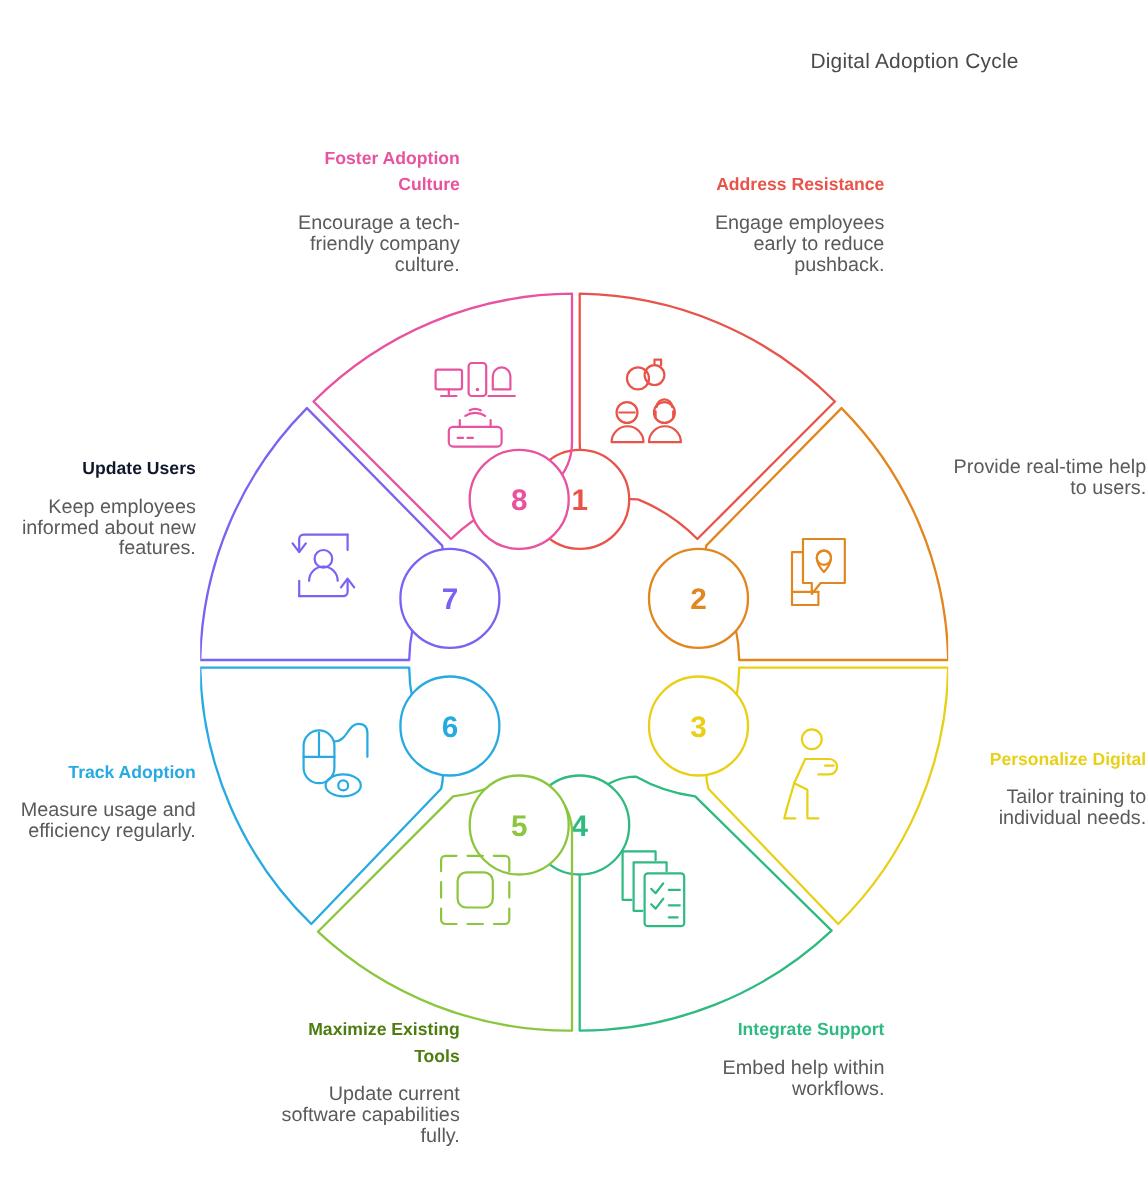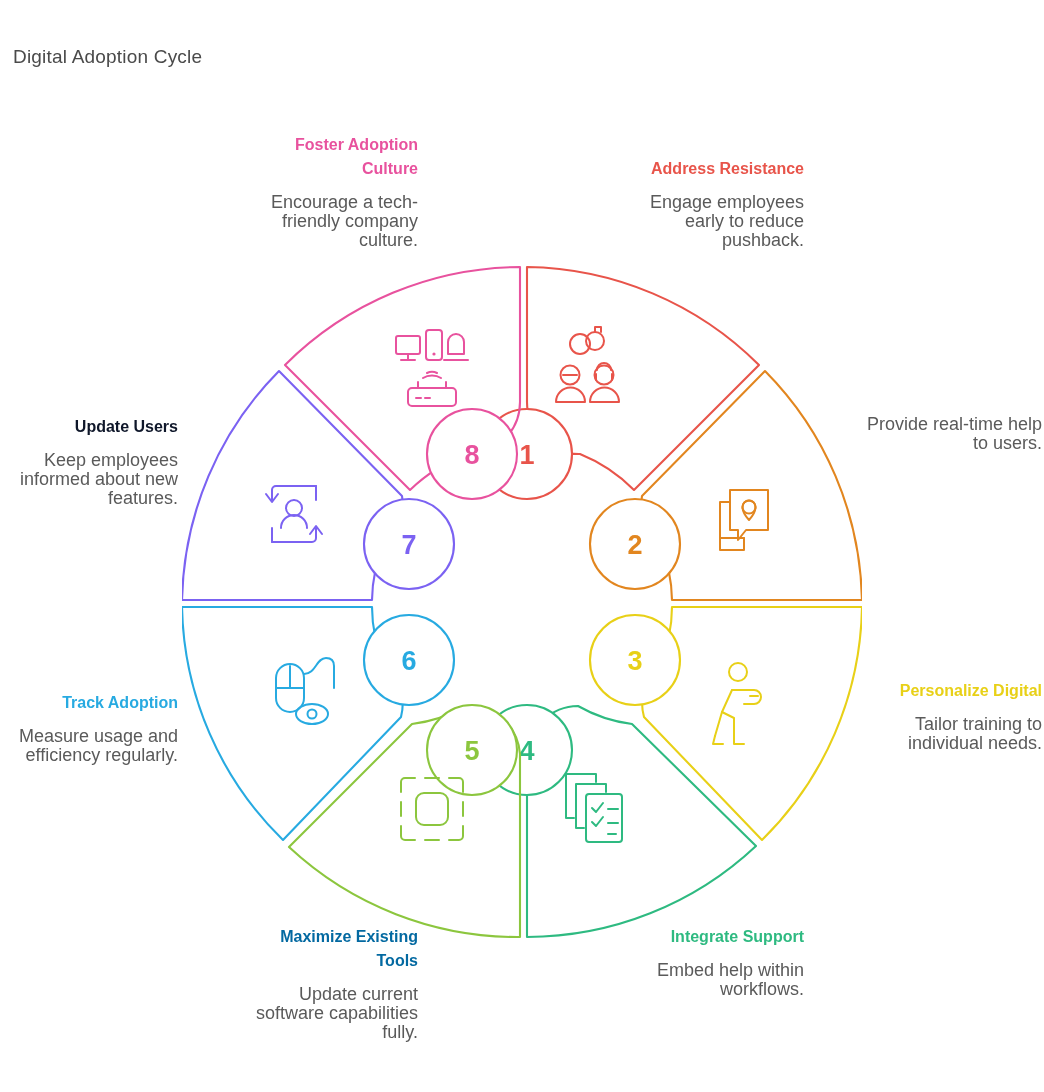--- a/index.html
+++ b/index.html
@@ -5,24 +5,23 @@
   html,body{margin:0;padding:0;}
   body{
     width:1044px;height:1092px;
     background:#ffffff;
     font-family:"Liberation Sans", sans-serif;
     overflow:hidden;
     position:relative;
   }
   #page-title{
     position:absolute;top:46px;left:0;width:926px;
-    text-align:left;
+    text-align:right;
     font-size:19px;color:#4a4a4a;font-weight:400;
     letter-spacing:.2px;
-    margin-left:13px;
   }
   #wheel-wrap{
     position:absolute;left:182px;top:262px;width:680px;height:680px;
   }
   #wheel-svg{display:block;width:680px;height:680px;}
   .seg-path{fill:none;stroke-width:2.1;stroke-linecap:round;stroke-linejoin:round;}
   .num-circle{fill:#ffffff;stroke-width:2.1;}
   .num-text{font-family:"Liberation Sans",sans-serif;font-size:27px;font-weight:bold;text-anchor:middle;dominant-baseline:central;}
   .icon-g{fill:none;stroke-width:2.0;stroke-linecap:round;stroke-linejoin:round;}
 
@@ -246,21 +245,21 @@
   <p class="ttl" style="color:#e8d017">Personalize Digital</p>
   <p class="desc">Tailor training to individual needs.</p>
 </div>
 
 <div class="label lbl-right" id="lbl-4">
   <p class="ttl" style="color:#2eba81">Integrate Support</p>
   <p class="desc">Embed help within workflows.</p>
 </div>
 
 <div class="label lbl-left" id="lbl-5">
-  <p class="ttl" style="color:#0369a1">Maximize Existing Tools</p>
+  <p class="ttl" style="color:#4d7c0f">Maximize Existing Tools</p>
   <p class="desc">Update current software capabilities fully.</p>
 </div>
 
 <div class="label lbl-left" id="lbl-6">
   <p class="ttl" style="color:#27aae1">Track Adoption</p>
   <p class="desc">Measure usage and efficiency regularly.</p>
 </div>
 
 <div class="label lbl-left" id="lbl-7">
   <p class="ttl" style="color:#0f172a">Update Users</p>

